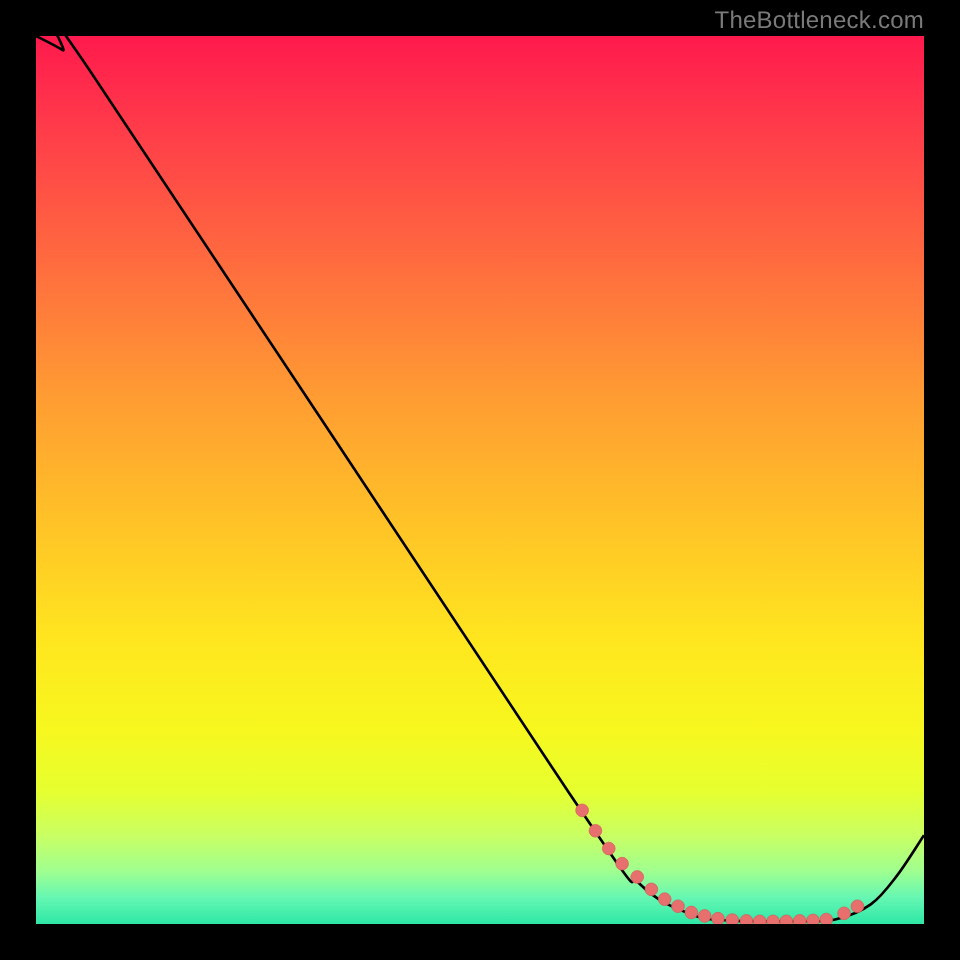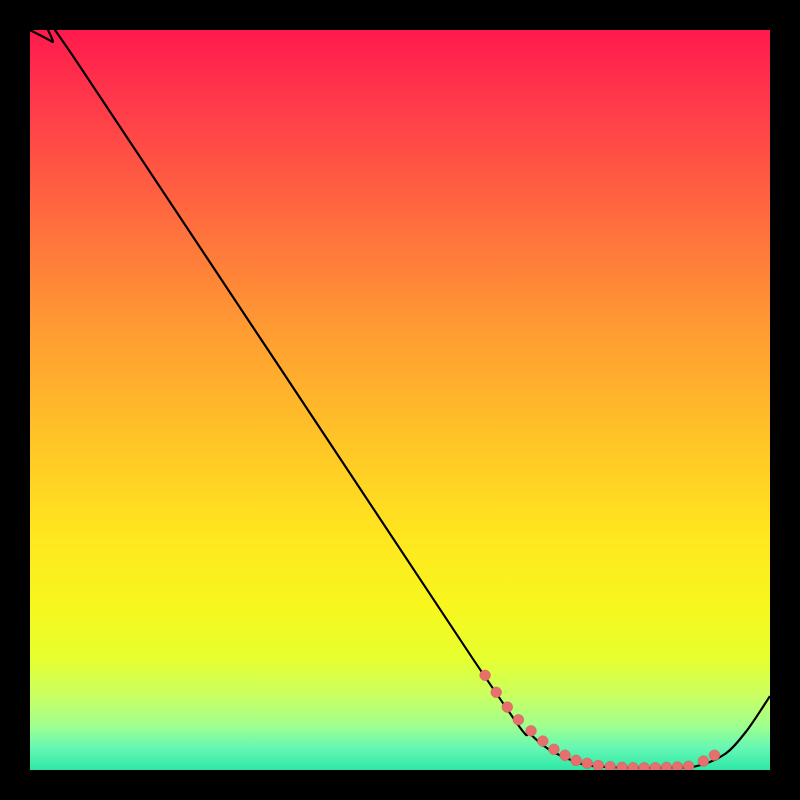--- a/index.html
+++ b/index.html
@@ -52,20 +52,21 @@
     width: 740px;
     height: 740px;
   }
 </style>
 </head>
 <body>
 <div class="stage">
 
   <div class="plot-area"></div>
 
+  <div class="watermark">TheBottleneck.com</div>
 
   <svg class="overlay" viewBox="0 0 740 740" preserveAspectRatio="none">
     <path id="curve-path" fill="none" stroke="#000000" stroke-width="2.2" d="M0.0,0.0 C3.7,2.0 14.8,7.2 22.2,11.8 C29.6,16.5 -25.9,-75.0 44.4,28.1 C114.7,131.2 367.5,517.4 444.0,630.5 C520.5,743.6 485.9,689.7 503.2,706.7 C520.5,723.7 535.3,727.5 547.6,732.6 C559.9,737.7 567.3,736.2 577.2,737.0 C587.1,737.9 596.9,737.7 606.8,737.8 C616.7,737.9 626.5,738.0 636.4,737.8 C646.3,737.5 656.1,738.6 666.0,736.3 C675.9,734.0 687.0,729.9 695.6,723.7 C704.2,717.6 710.4,708.9 717.8,699.3 C725.2,689.7 736.3,671.5 740.0,666.0"></path>
     <g id="dots-group">
         <circle cx="455.1" cy="645.3" r="5.3" fill="#e7706e" stroke="#d85a58" stroke-width="0.6"></circle>
         <circle cx="466.2" cy="662.3" r="5.3" fill="#e7706e" stroke="#d85a58" stroke-width="0.6"></circle>
         <circle cx="477.3" cy="677.1" r="5.3" fill="#e7706e" stroke="#d85a58" stroke-width="0.6"></circle>
         <circle cx="488.4" cy="689.7" r="5.3" fill="#e7706e" stroke="#d85a58" stroke-width="0.6"></circle>
         <circle cx="501.0" cy="700.8" r="5.3" fill="#e7706e" stroke="#d85a58" stroke-width="0.6"></circle>
         <circle cx="512.8" cy="711.1" r="5.3" fill="#e7706e" stroke="#d85a58" stroke-width="0.6"></circle>

